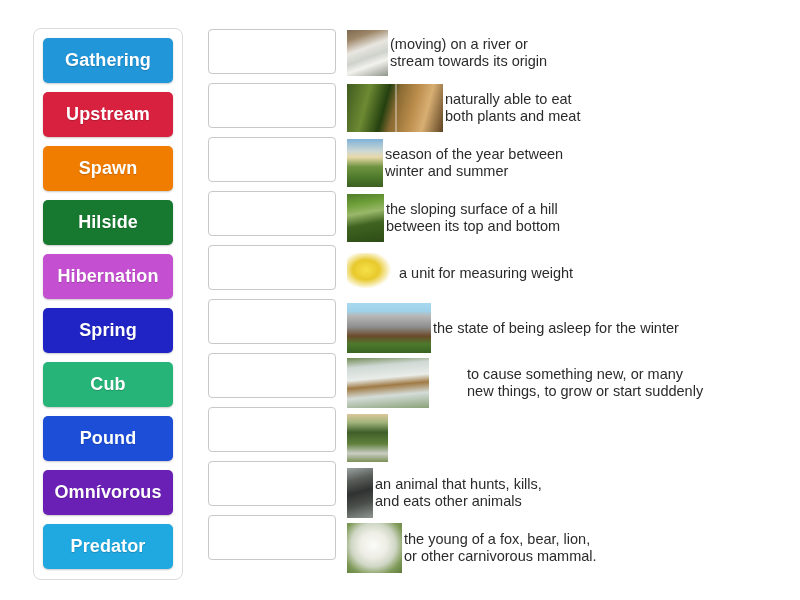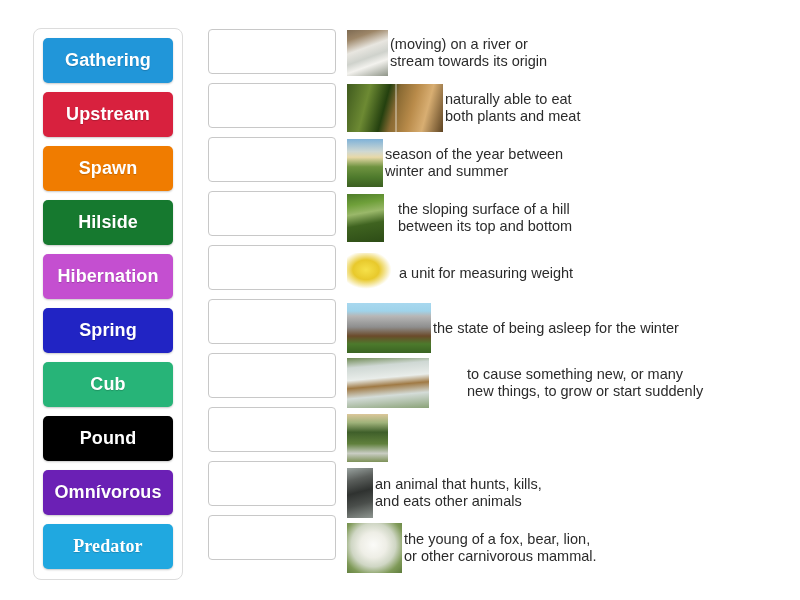--- a/index.html
+++ b/index.html
@@ -39,21 +39,21 @@
     color: #ffffff;
     font-size: 18px;
     font-weight: bold;
     letter-spacing: .1px;
     text-shadow: 0 1px 1px rgba(0,0,0,.18);
     box-shadow: 0 1px 2px rgba(0,0,0,.22);
     cursor: grab;
     user-select: none;
     white-space: nowrap;
   }
-  .word-card:last-child { margin-bottom: 0; font-family: Liberation Serif, serif; }
+  .word-card:last-child { margin-bottom: 0; }
 
   
   #drop-column {
     position: absolute;
     left: 208px;
     top: 29px;
   }
   .drop-box {
     width: 128px;
     height: 45px;
@@ -166,21 +166,21 @@
     </div>
     <div class="word-card" style="background: rgb(196, 79, 208);">
       <span>Hibernation</span>
     </div>
     <div class="word-card" style="background: rgb(33, 36, 196);">
       <span>Spring</span>
     </div>
     <div class="word-card" style="background: rgb(39, 180, 120);">
       <span>Cub</span>
     </div>
-    <div class="word-card" style="background: #000000;">
+    <div class="word-card" style="background: #1d4ed8;">
       <span>Pound</span>
     </div>
     <div class="word-card" style="background: rgb(107, 32, 181);">
       <span>Omnívorous</span>
     </div>
     <div class="word-card" style="background: rgb(32, 168, 224);">
       <span>Predator</span>
     </div>
   </div>
 
@@ -206,21 +206,21 @@
     <div class="def-row" style="height: 54px;">
       <div class="def-thumb thumb-bear-pair" style="width: 96px; height: 48px;"></div>
       <div class="def-text">naturally able to eat
 both plants and meat</div>
     </div>
     <div class="def-row" style="height: 54px;">
       <div class="def-thumb thumb-meadow" style="width: 36px; height: 48px;"></div>
       <div class="def-text">season of the year between
 winter and summer</div>
     </div>
-    <div class="def-row" style="height: 54px; gap: 12px;">
+    <div class="def-row" style="height: 54px;">
       <div class="def-thumb thumb-hillpath" style="width: 37px; height: 48px;"></div>
       <div class="def-text">the sloping surface of a hill
 between its top and bottom</div>
     </div>
     <div class="def-row" style="height: 54px;">
       <div class="def-thumb thumb-squash" style="width: 50px; height: 40px;"></div>
       <div class="def-text">a unit for measuring weight</div>
     </div>
     <div class="def-row" style="height: 54px;">
       <div class="def-thumb thumb-cave" style="width: 84px; height: 50px;"></div>

